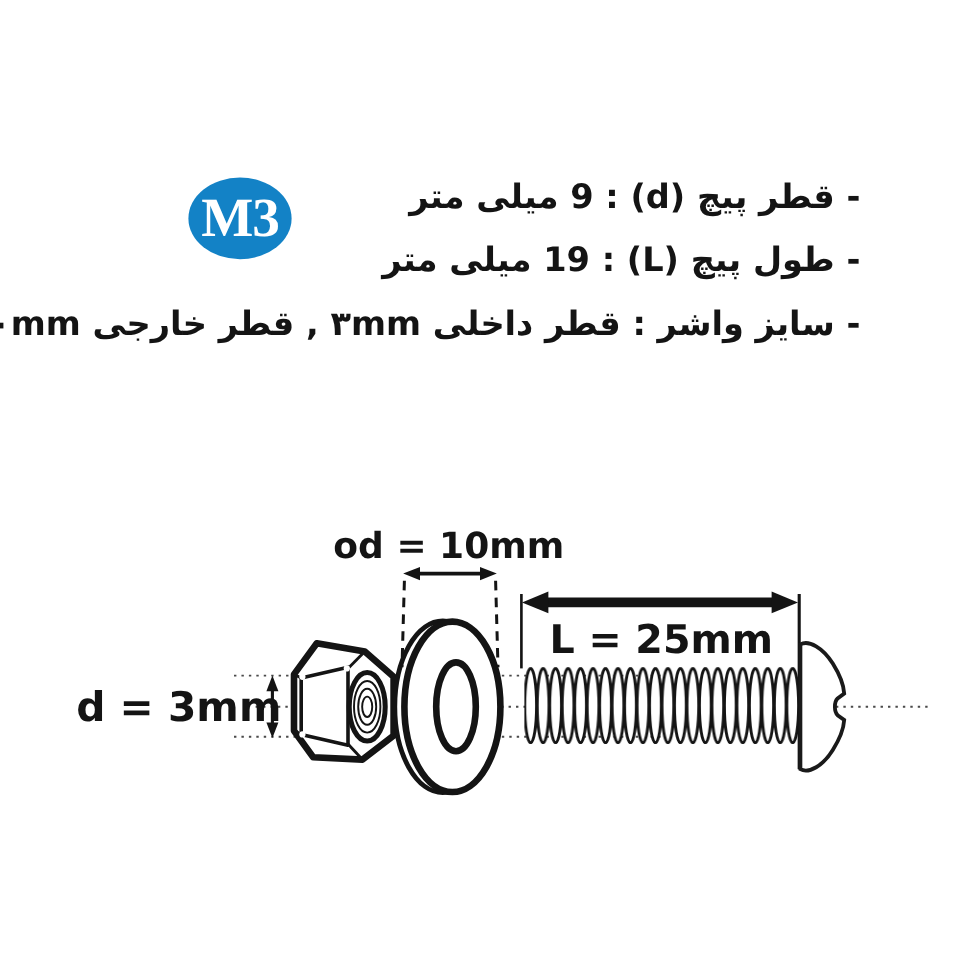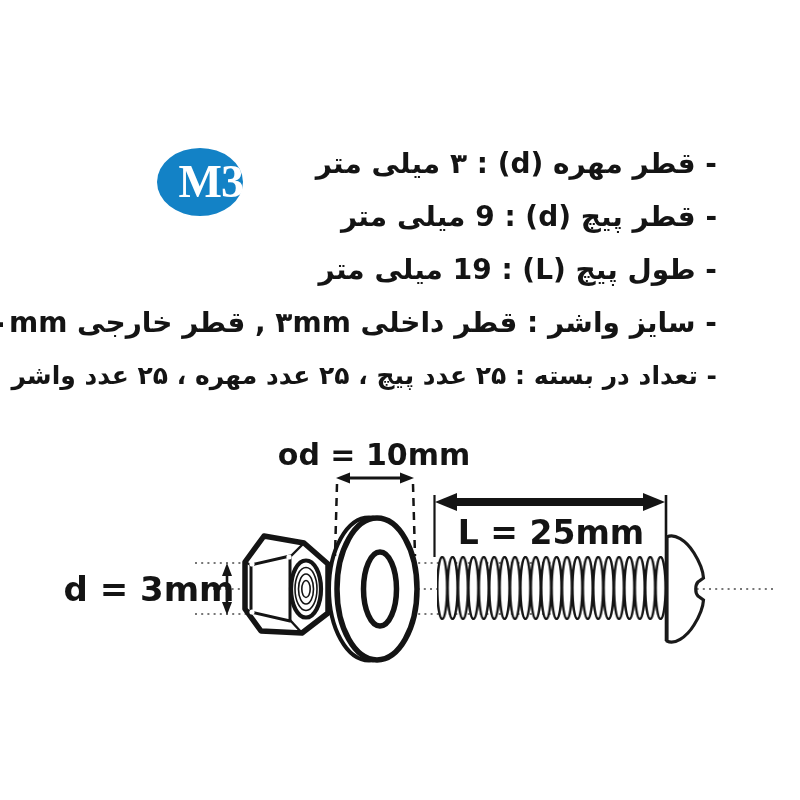--- a/index.html
+++ b/index.html
@@ -28,21 +28,21 @@
     white-space:nowrap;
   }
   .spec-line.small{font-size:25px;}
   
   .badge{
     position:absolute;
     left:157px;top:148px;
     width:86px;height:68px;
     border-radius:50%;
     background:#1382c6;
-    display:flex;align-items:center;justify-content:flex-end;
+    display:flex;align-items:center;justify-content:center;
     color:#ffffff;
     font-family:"Liberation Serif",serif;
     font-weight:bold;
     font-size:46px;
     letter-spacing:-1px;
     padding-bottom:2px;box-sizing:border-box;
   }
   
   svg.diagram{position:absolute;left:0;top:0;}
   .dim-label{
@@ -54,25 +54,23 @@
 </head>
 <body>
 
 <div class="canvas">
 
   <div class="badge">
     <span>M3</span>
   </div>
 
   <div class="spec-list">
-    <div class="spec-line">- قطر مهره  (d) : ۳ میلی متر</div>
     <div class="spec-line">- قطر پیچ (d) : 9 میلی متر</div>
     <div class="spec-line">- طول پیچ (L) : 19 میلی متر</div>
     <div class="spec-line">- سایز واشر : قطر داخلی ۳mm , قطر خارجی ۱۰mm</div>
-    <div class="spec-line small">- تعداد در بسته : ۲۵ عدد پیچ ، ۲۵ عدد مهره ، ۲۵ عدد واشر</div>
   </div>
 
   <svg class="diagram" width="800" height="800" viewBox="0 0 800 800" xmlns="http://www.w3.org/2000/svg">
 
     <defs>
       <pattern id="thr" patternUnits="userSpaceOnUse" x="437" y="556" width="10.4" height="64">
         <ellipse cx="5.2" cy="32" rx="4.9" ry="31" fill="#ffffff" stroke="#141414" stroke-width="2.4"></ellipse>
       </pattern>
     </defs>
 

